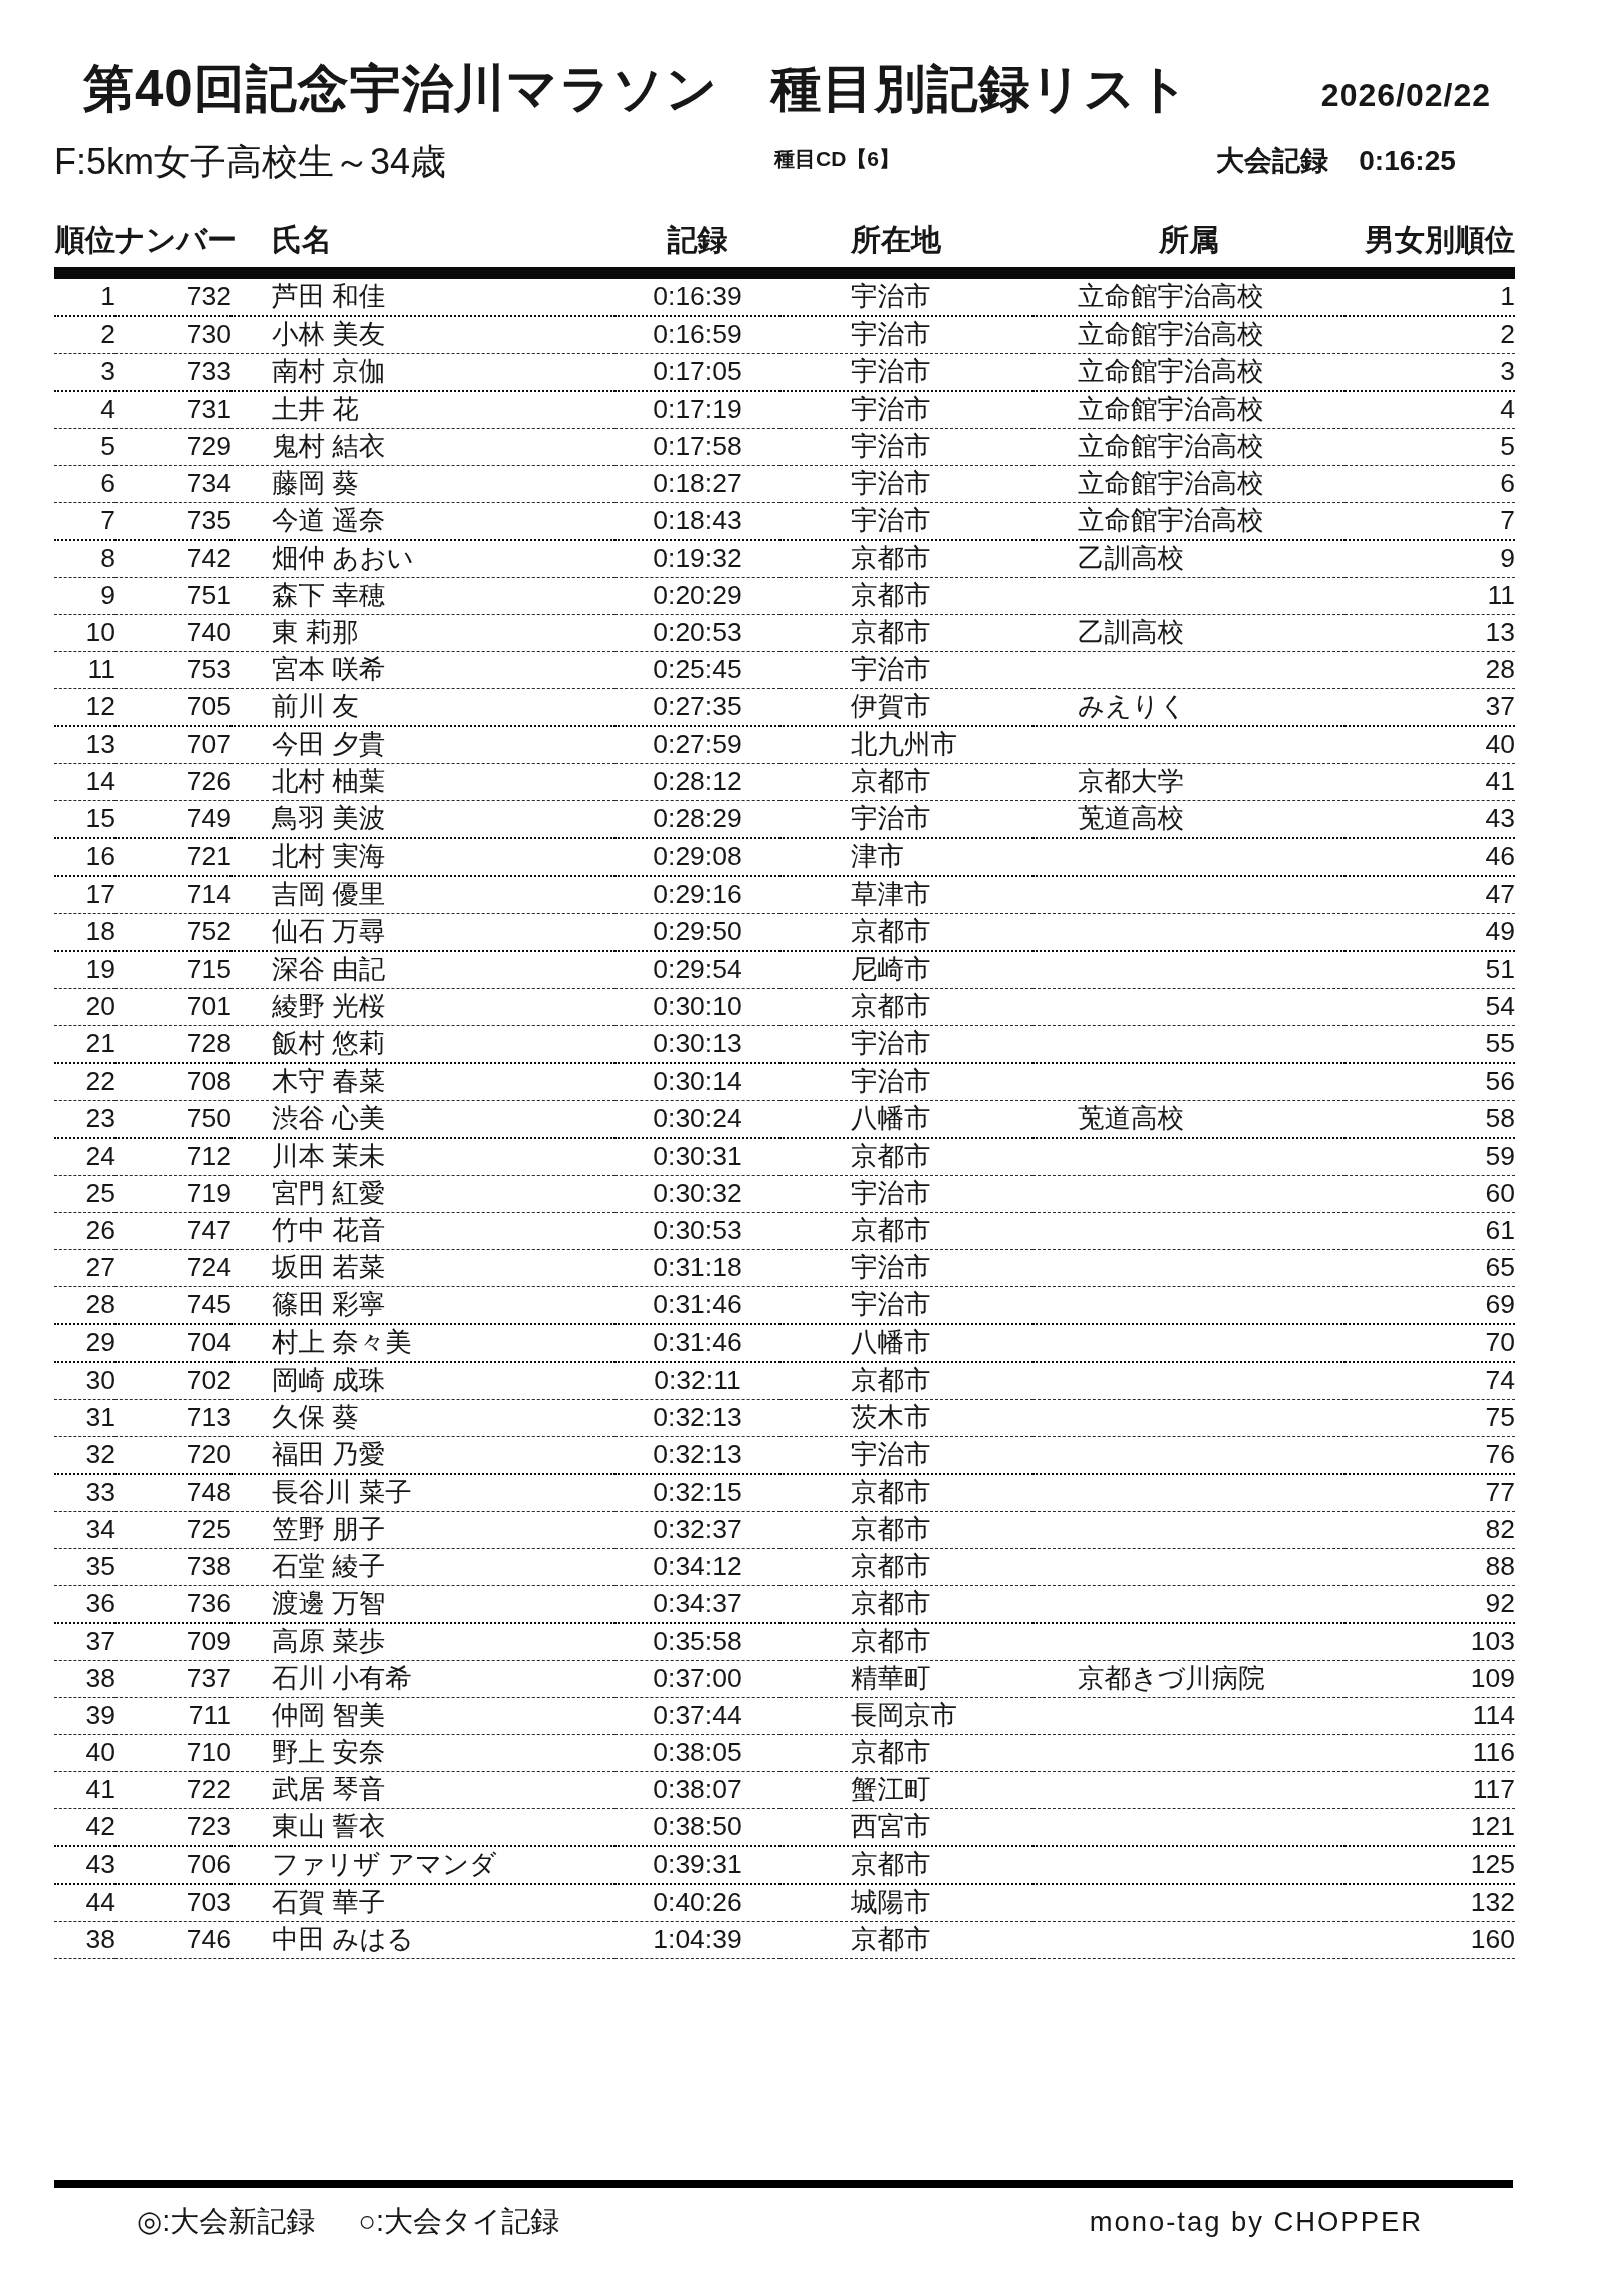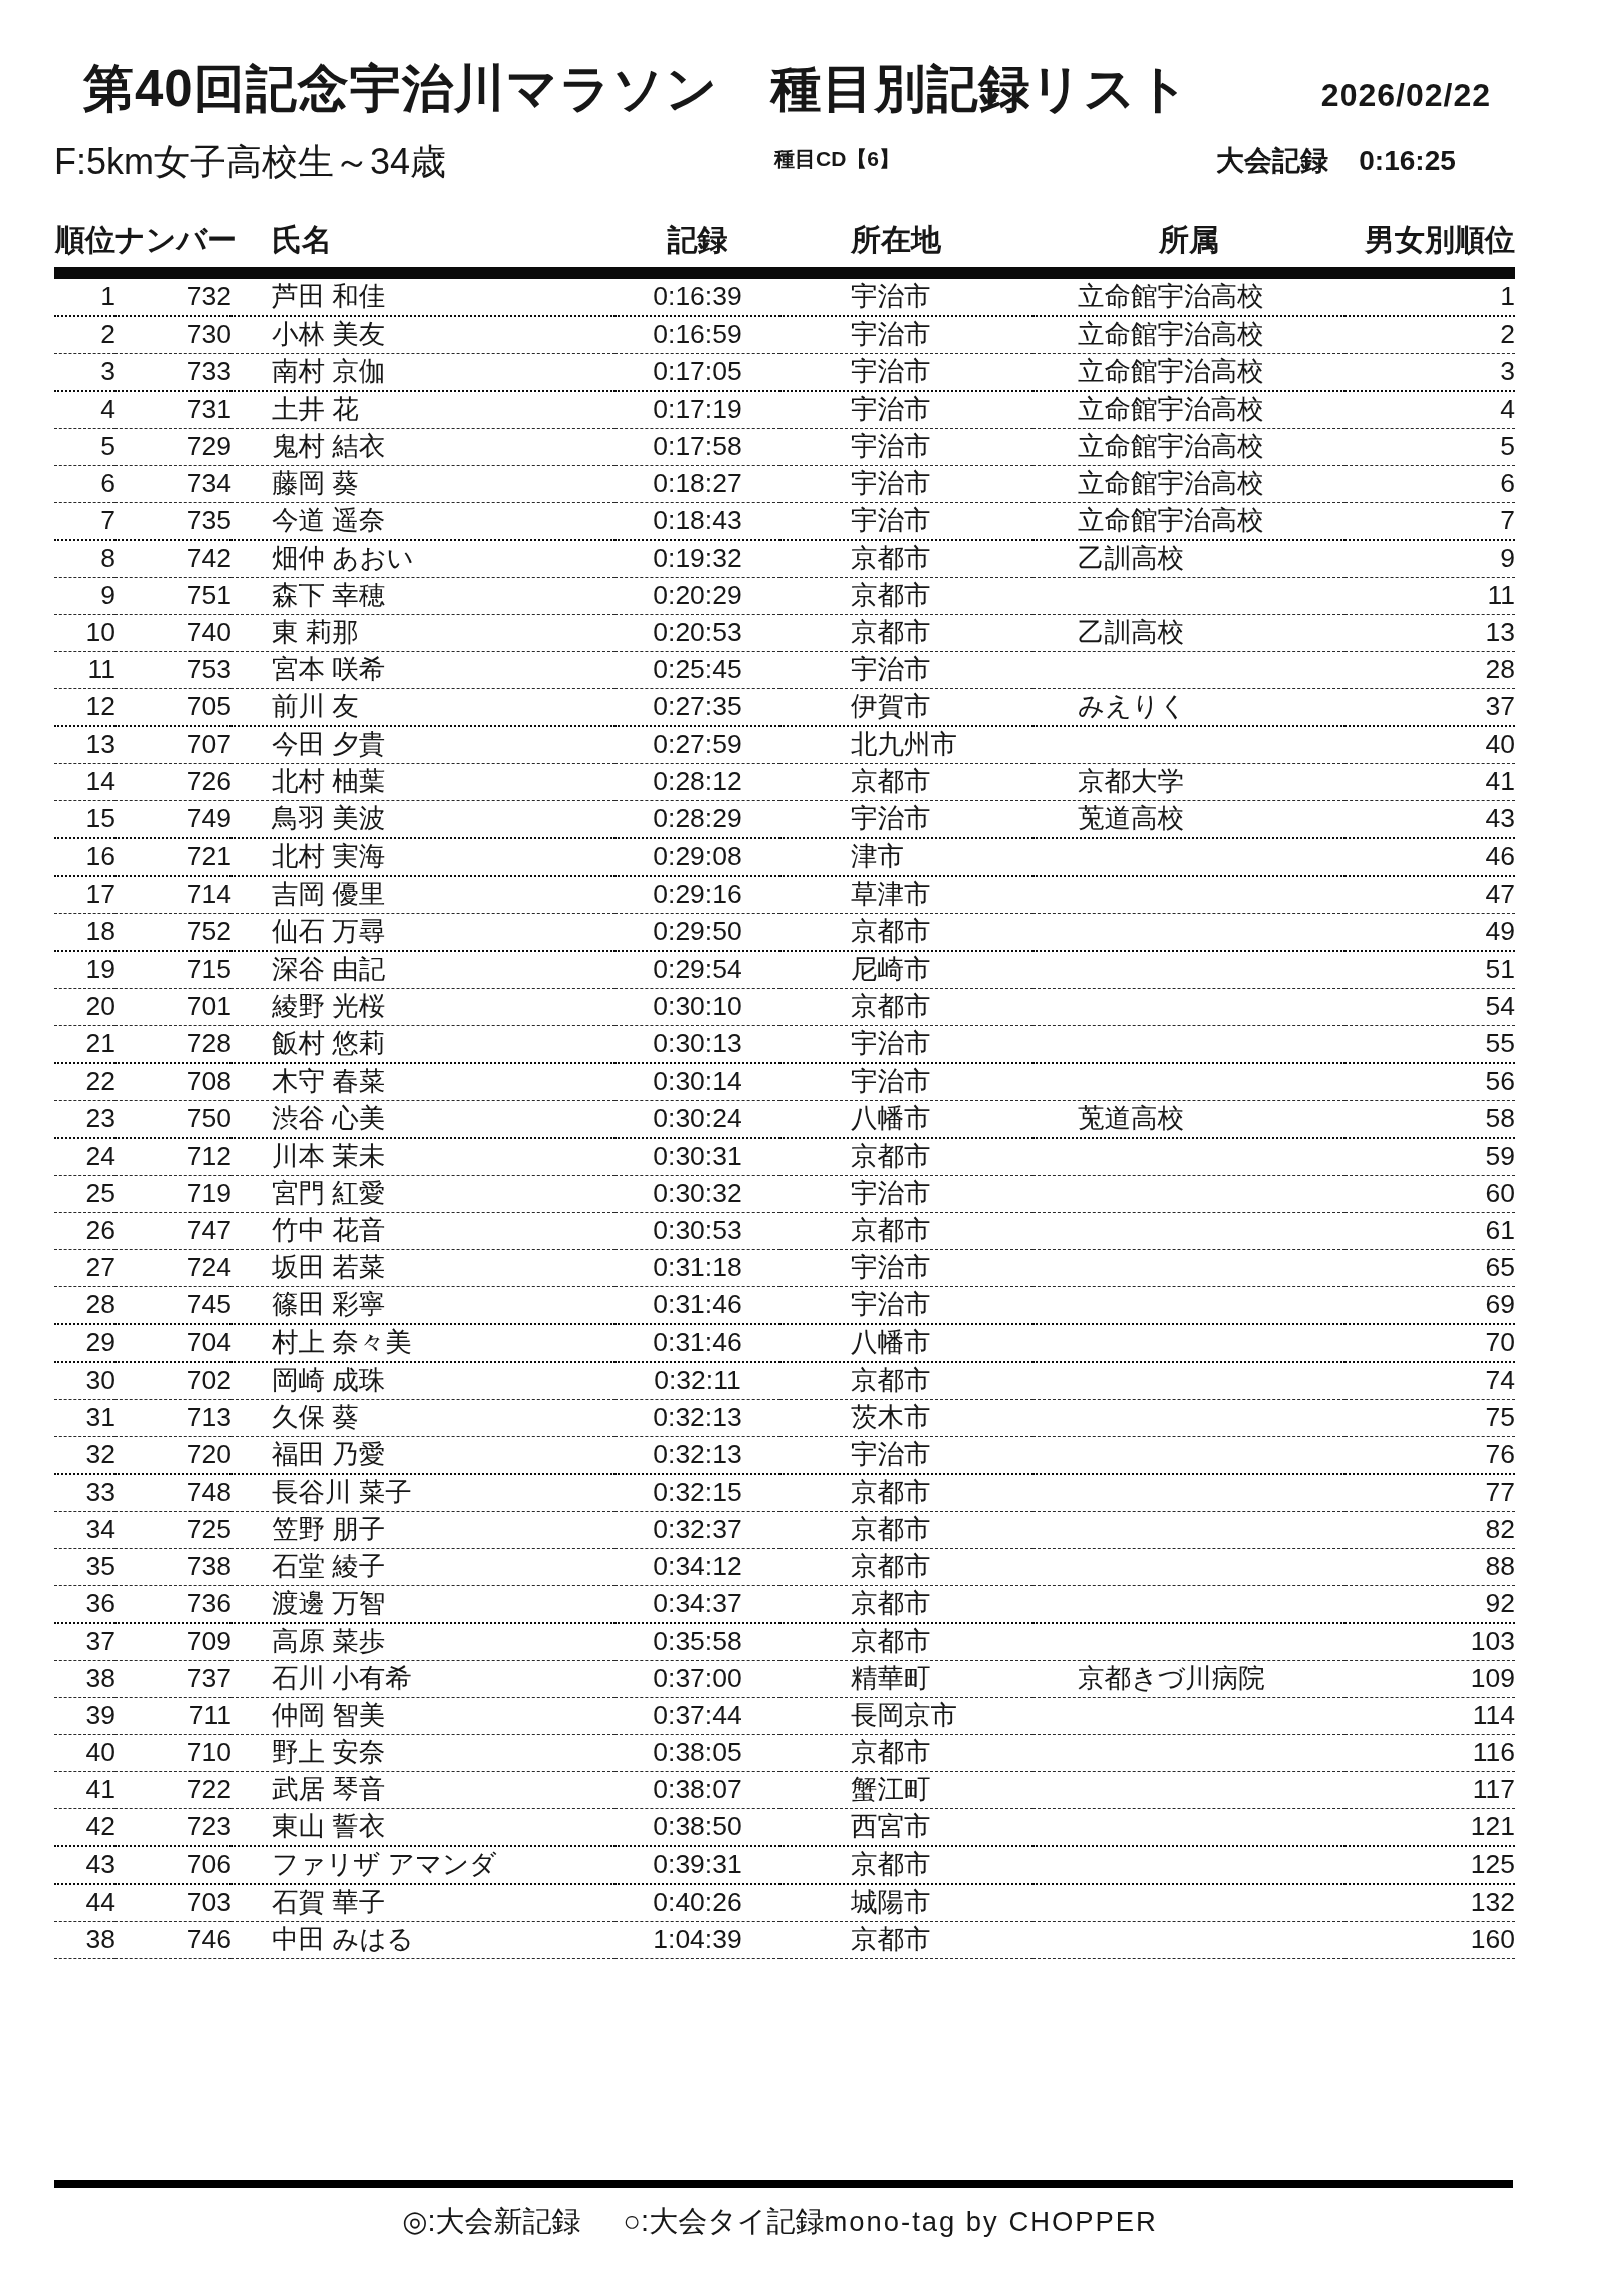--- a/index.html
+++ b/index.html
@@ -113,21 +113,21 @@
 
   
   .doc-footer {
     position: absolute;
     top: 2180px; left: 54px;
     width: 1459px;
     border-top: 8.8px solid #000000;
   }
   .footer-row {
     display: flex;
-    justify-content: center;
+    justify-content: space-between;
     align-items: baseline;
     padding-top: 13.7px;
   }
   .footer-legend {
     margin-left: 83px;
     font-size: 29px;
     white-space: nowrap;
   }
   .footer-legend .legend-tie { margin-left: 35px; }
   .footer-credit {

